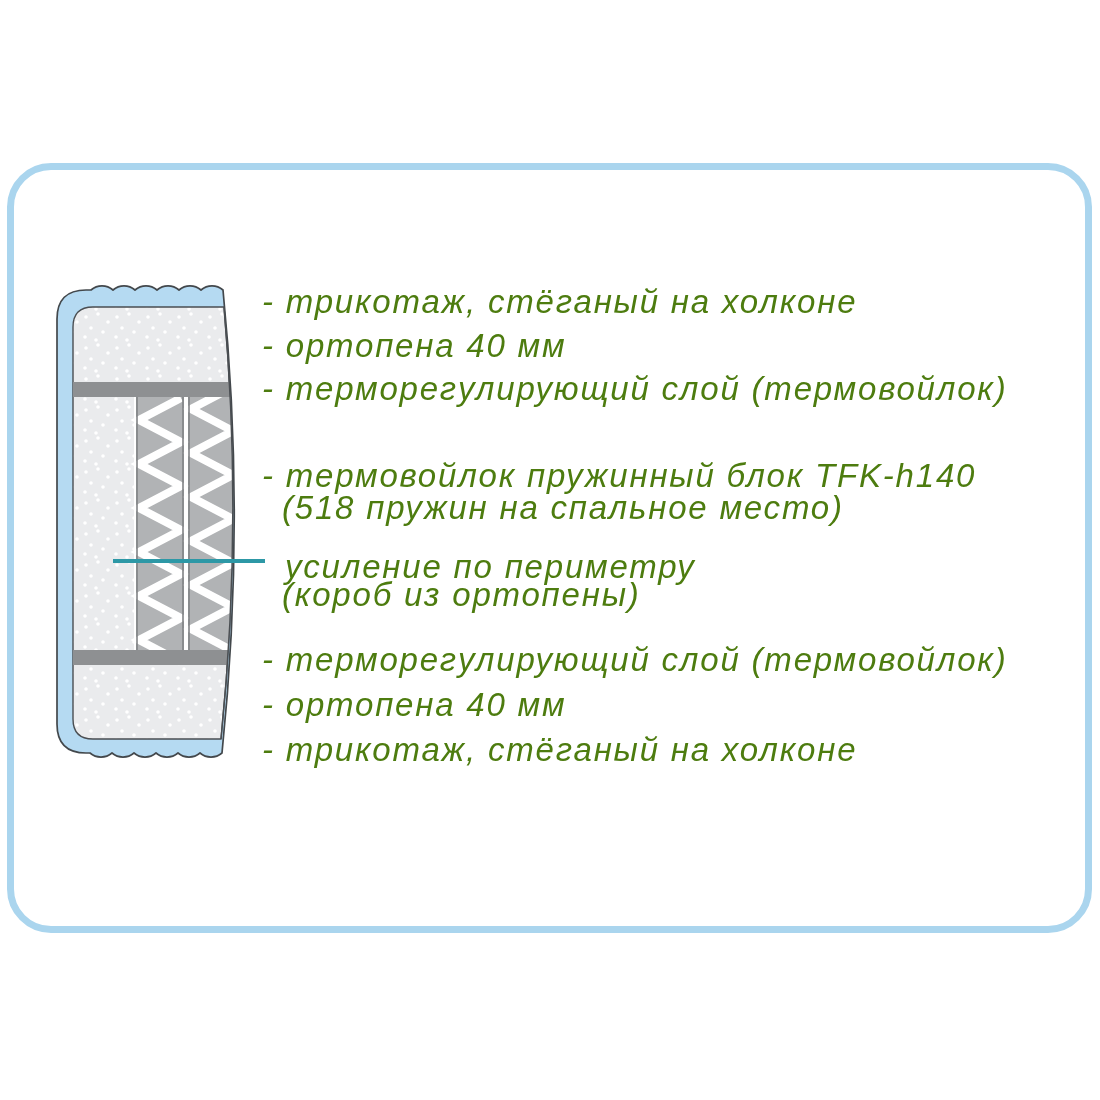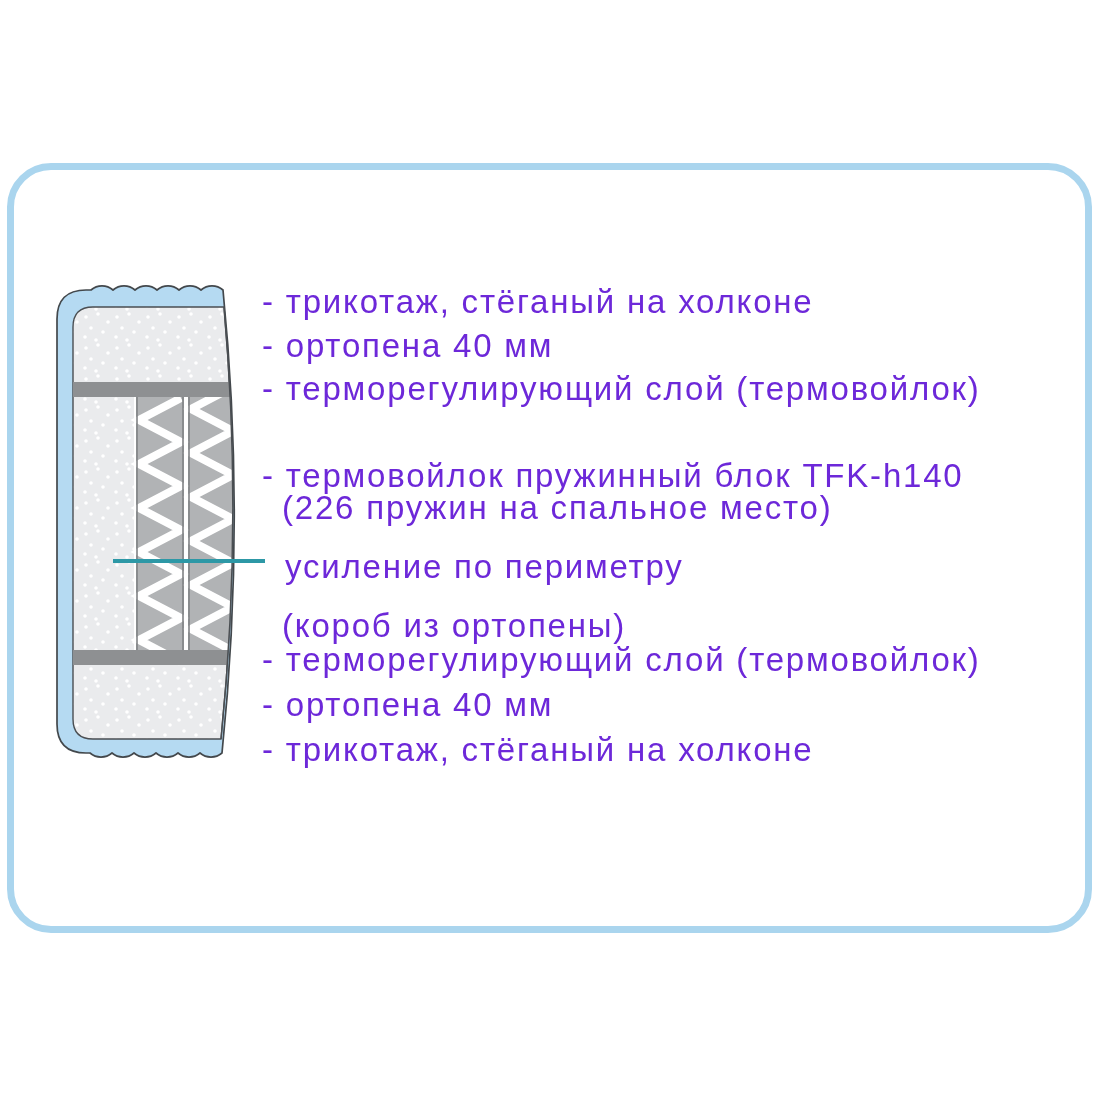--- a/index.html
+++ b/index.html
@@ -2,29 +2,29 @@
 <html><head>
 <meta charset="utf-8">
 <style>
   html,body{margin:0;padding:0;}
   body{width:1100px;height:1100px;background:#ffffff;position:relative;overflow:hidden;
        font-family:"Liberation Sans",sans-serif;}
   .frame{position:absolute;left:7px;top:163px;width:1071px;height:756px;
          border:7px solid #aad5ee;border-radius:44px;background:#ffffff;}
   .mattress{position:absolute;left:50px;top:280px;width:200px;height:490px;}
   .connector{position:absolute;left:113px;top:559px;width:152px;height:4px;background:#2d98a6;}
-  .label{position:absolute;color:#6d28d9;font-size:33px;line-height:1;white-space:nowrap;
-         letter-spacing:1.8px;}
+  .label{position:absolute;color:#4d7c0f;font-size:33px;line-height:1;white-space:nowrap;
+         letter-spacing:1.8px;font-style:italic;}
   .l0{left:262px;top:285px;}
   .l1{left:262px;top:329px;}
   .l2{left:262px;top:372px;}
   .l3{left:262px;top:459px;}
   .l4{left:282px;top:491px;}
   .l5{left:285px;top:550px;}
-  .l6{left:282px;top:578px;margin-top:31px;}
+  .l6{left:282px;top:578px;}
   .l7{left:262px;top:643px;}
   .l8{left:262px;top:688px;}
   .l9{left:262px;top:733px;}
 </style>
 </head>
 <body>
 
 <div class="canvas">
   <div class="frame"></div>
 
@@ -68,19 +68,19 @@
 
     <path d="M 174 27 Q 193 243 171 459" fill="none" stroke="#4a4e52" stroke-width="1.4"></path>
   </svg>
 
   <div class="connector"></div>
 
   <div class="label l0">- трикотаж, стёганый на холконе</div>
   <div class="label l1">- ортопена 40 мм</div>
   <div class="label l2">- терморегулирующий слой (термовойлок)</div>
   <div class="label l3">- термовойлок пружинный блок TFK-h140</div>
-  <div class="label l4">(226 пружин на спальное место)</div>
+  <div class="label l4">(518 пружин на спальное место)</div>
   <div class="label l5">усиление по периметру</div>
   <div class="label l6">(короб из ортопены)</div>
   <div class="label l7">- терморегулирующий слой (термовойлок)</div>
   <div class="label l8">- ортопена 40 мм</div>
   <div class="label l9">- трикотаж, стёганый на холконе</div>
 </div>
 
 </body></html>

